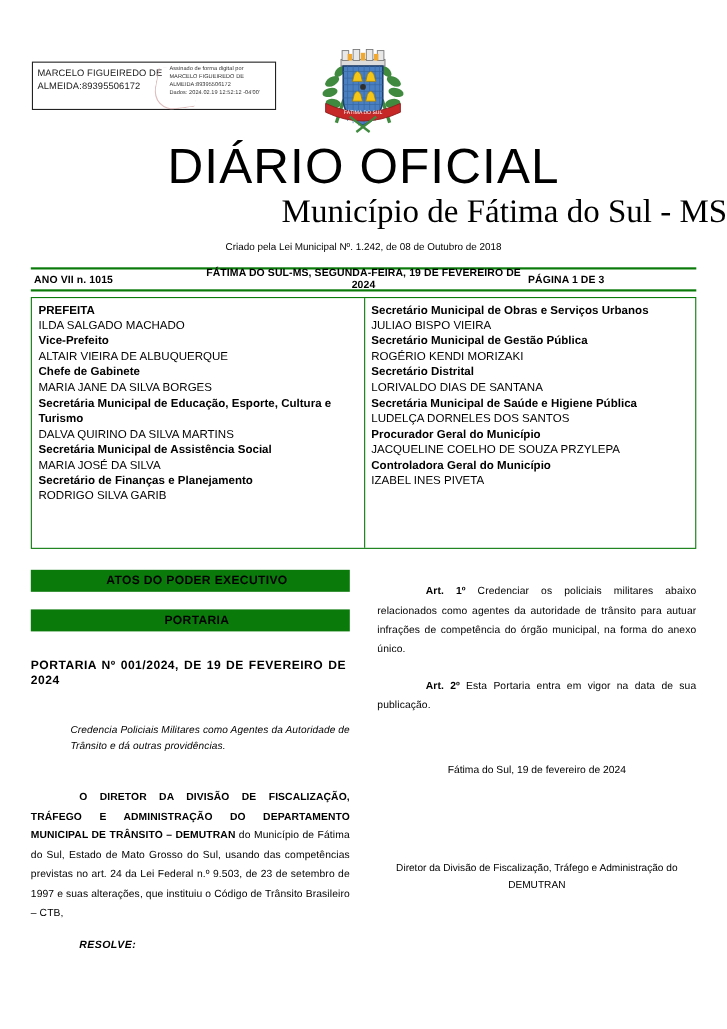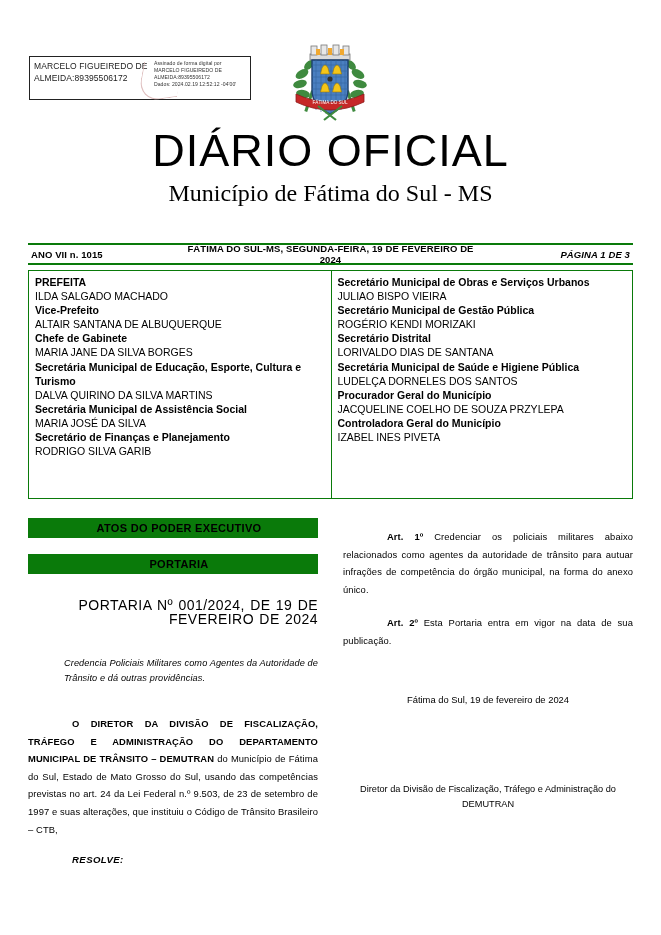--- a/index.html
+++ b/index.html
@@ -45,40 +45,40 @@
 
   
   .title-main {
     position:absolute; left:0; right:0; top:126px;
     text-align:center;
     font-family:Liberation Sans, sans-serif;
     font-size:45px; line-height:50px; letter-spacing:1px;
   }
   .title-sub {
     position:absolute; left:0; right:0; top:178px;
-    text-align:center;
+    text-align:right;
     font-family:"Liberation Serif", serif;
-    font-size:24px; line-height:30px;
+    font-size:30px; line-height:30px;
   }
   .title-law {
     position:absolute; left:0; right:0; top:218px;
     text-align:center; font-size:9px; line-height:12px;
   }
 
   
   .bar-wrap { position:absolute; left:28px; top:243px; width:605px; }
   .bar-rule { height:2px; background:#0a7a0a; }
   .bar-row {
     display:flex; align-items:center;
     height:18px; font-size:9.5px; font-weight:bold;
     letter-spacing:.1px; padding:0 3px; box-sizing:border-box;
   }
   .bar-ano { width:150px; text-align:left; }
   .bar-mid { flex:1; text-align:center; }
-  .bar-pag { width:150px; text-align:right;font-style:italic; }
+  .bar-pag { width:150px; text-align:left; }
 
   
   .officials {
     position:absolute; left:28px; top:270px;
     width:605px; height:229px;
     border:1.5px solid #0a7a0a; box-sizing:border-box;
     display:flex;
   }
   .off-col { width:50%; box-sizing:border-box; padding:4px 6px 0 6px; }
   .off-col.right { border-left:1.5px solid #0a7a0a; }
@@ -95,22 +95,22 @@
     text-align:center; padding:4px 0 4px 12px;
     margin-bottom:0;
   }
   .gap-10 { height:10px; }
   .gap-16 { height:16px; }
   .gap-22 { height:22px; }
   .gap-30 { height:30px; }
   .gap-42 { height:42px; }
 
   .portaria-title {
-    text-align:right; font-weight:normal;
-    font-size:14px; line-height:14px;
+    text-align:left; font-weight:bold;
+    font-size:11px; line-height:14px;
     letter-spacing:.45px; word-spacing:1px;
     margin-top:24px;
   }
   .ementa {
     font-style:italic; font-size:9.2px; line-height:14.5px;
     text-align:justify; text-align-last:left;
     margin:0 0 0 36px; letter-spacing:.1px;
   }
   .body-p {
     font-size:9.4px; line-height:17.6px;
@@ -203,40 +203,41 @@
 
       <g stroke="#3f8a3f" stroke-width="2.2" fill="none">
         <path d="M30 74 L48 88"></path>
         <path d="M54 74 L36 88"></path>
       </g>
     </svg>
   </div>
 
   <div class="title-main">DIÁRIO OFICIAL</div>
   <div class="title-sub">Município de Fátima do Sul - MS</div>
+  <div class="title-law">Criado pela Lei Municipal Nº. 1.242, de 08 de Outubro de 2018</div>
 
   <div class="bar-wrap">
     <div class="bar-rule"></div>
     <div class="bar-row">
       <div class="bar-ano">ANO VII n. 1015</div>
       <div class="bar-mid">FÁTIMA DO SUL-MS, SEGUNDA-FEIRA, 19 DE FEVEREIRO DE 2024</div>
       <div class="bar-pag">PÁGINA  1 DE 3</div>
     </div>
     <div class="bar-rule"></div>
   </div>
 
   <div class="officials">
     <div class="off-col left">
       <div>
         <div class="off-role">PREFEITA</div>
         <div class="off-name">ILDA SALGADO MACHADO</div>
       </div>
       <div>
         <div class="off-role">Vice-Prefeito</div>
-        <div class="off-name">ALTAIR SANTANA DE ALBUQUERQUE</div>
+        <div class="off-name">ALTAIR VIEIRA DE ALBUQUERQUE</div>
       </div>
       <div>
         <div class="off-role">Chefe de Gabinete</div>
         <div class="off-name">MARIA JANE DA SILVA BORGES</div>
       </div>
       <div>
         <div class="off-role">Secretária Municipal de Educação, Esporte, Cultura e Turismo</div>
         <div class="off-name">DALVA QUIRINO DA SILVA MARTINS</div>
       </div>
       <div>

